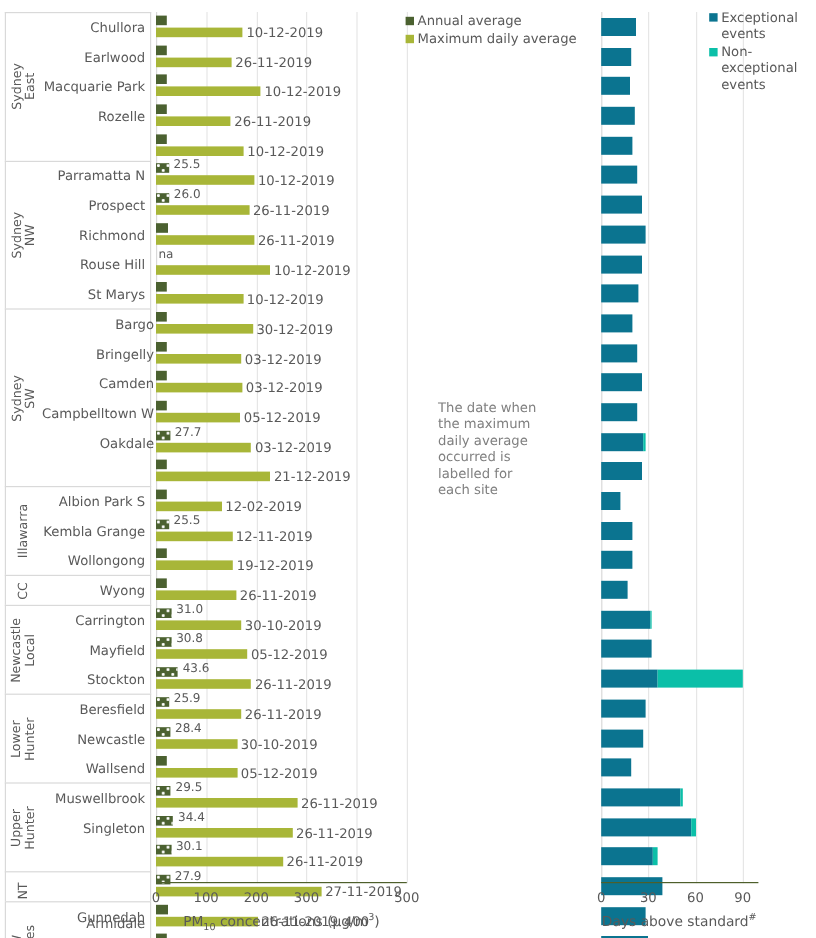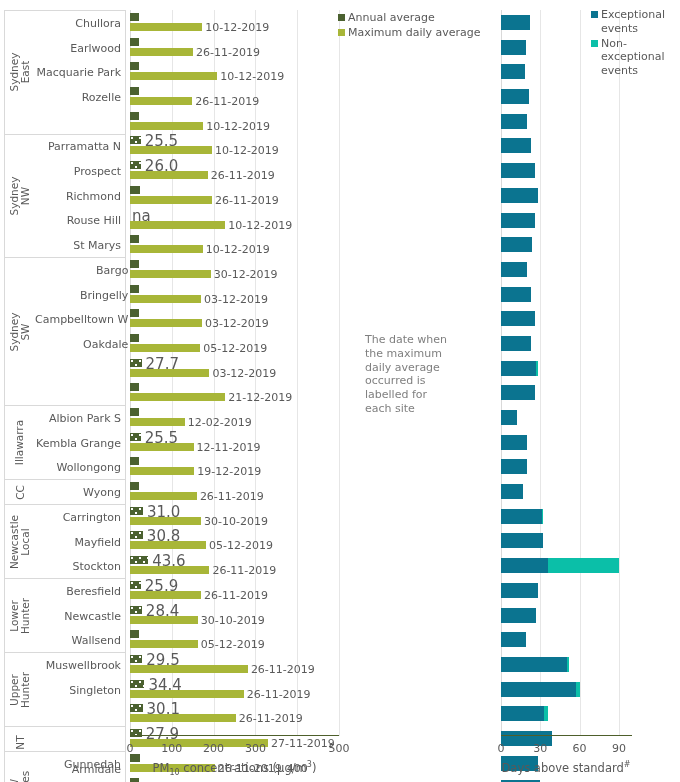--- a/index.html
+++ b/index.html
@@ -79,21 +79,21 @@
   }
   .bar-exc {
     position:absolute; left:0; top:5px; height:15px;
     background:#0b7490;
   }
   .bar-nonexc {
     position:absolute; top:5px; height:15px;
     background:#0bbfa8;
   }
   .val-lbl {
-    position:absolute; top:-1px; font-size:15px; color:#595959; white-space:nowrap;
+    position:absolute; top:-1px; font-size:10px; color:#595959; white-space:nowrap;
   }
   .date-lbl {
     position:absolute; top:11px; font-size:11px; color:#595959; white-space:nowrap;
   }
 
   
   #legendL { position:absolute; left:338px; top:11px; }
   #legendR { position:absolute; left:591px; top:8px; width:92px; }
   .leg-item { display:flex; align-items:flex-start; margin-bottom:1px; }
   .leg-swatch { width:7px; height:7px; margin-top:3px; margin-right:3px; flex:0 0 7px; }
@@ -148,20 +148,21 @@
           <div class="site-label">St Marys</div>
         </div>
       </div>
       <div class="region" style="height: 148.2px;">
         <div class="region-name">
           <span>Sydney SW</span>
         </div>
         <div class="sites">
           <div class="site-label">Bargo</div>
           <div class="site-label">Bringelly</div>
+          <div class="site-label">Camden</div>
           <div class="site-label">Campbelltown W</div>
           <div class="site-label">Oakdale</div>
         </div>
       </div>
       <div class="region" style="height: 74.1px;">
         <div class="region-name">
           <span>Illawarra</span>
         </div>
         <div class="sites">
           <div class="site-label">Albion Park S</div>

